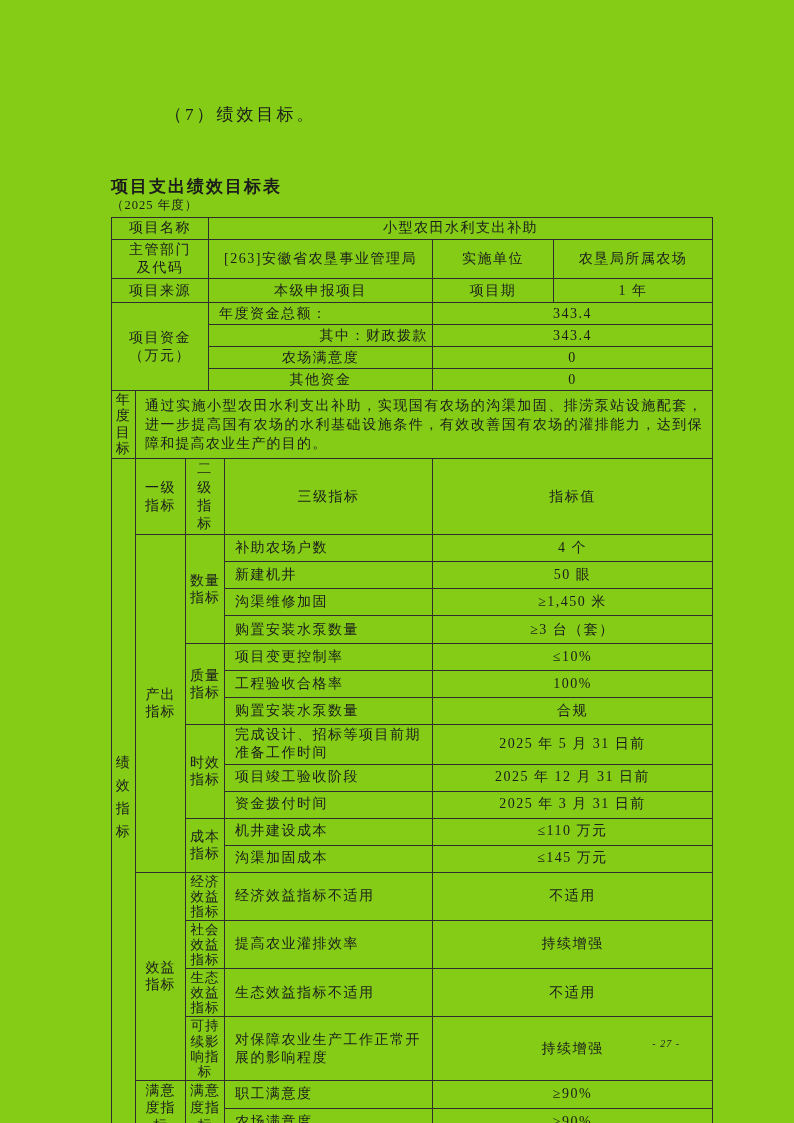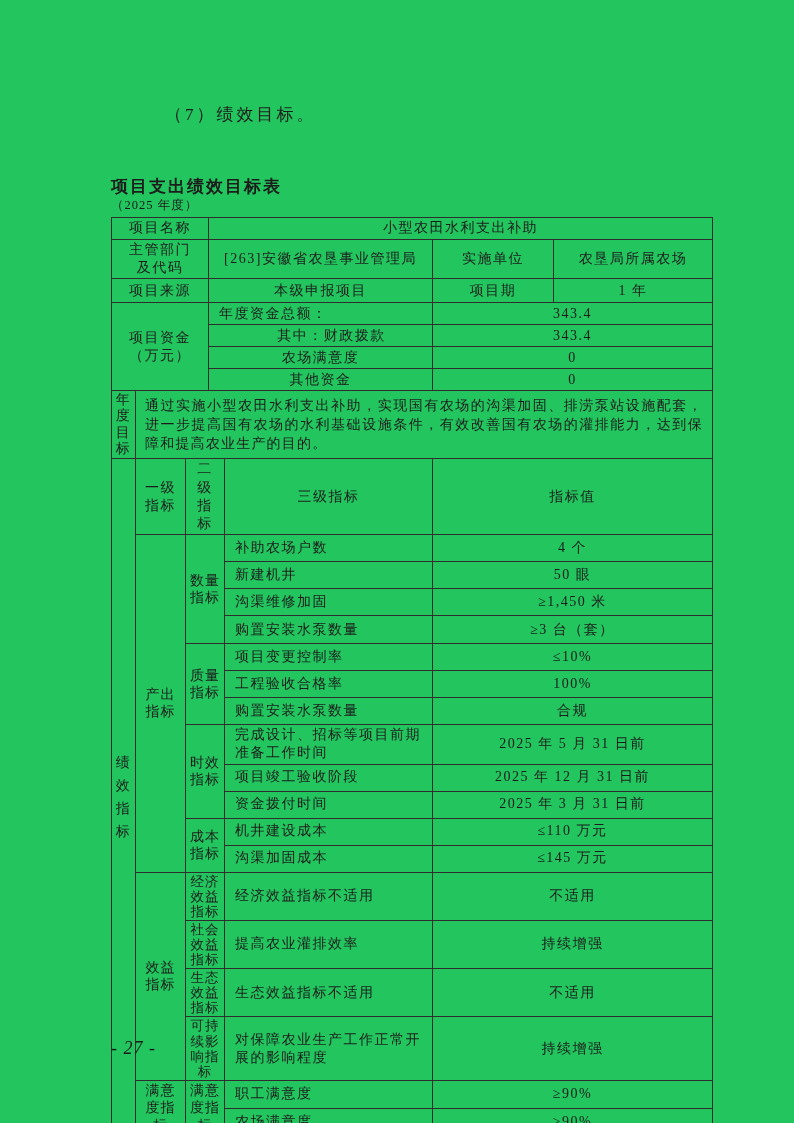--- a/index.html
+++ b/index.html
@@ -1,39 +1,39 @@
 <!DOCTYPE html>
 <html><head>
 <meta charset="utf-8">
 <style>
   html,body{margin:0;padding:0;background:#e8e8e8;}
   .page{
-    position:relative;width:794px;height:1123px;margin:0 auto;background:#22c55e;
+    position:relative;width:794px;height:1123px;margin:0 auto;background:#84cc16;
     font-family:"Liberation Serif","DejaVu Serif",serif;color:#1c1c1c;overflow:hidden;
   }
   .heading{position:absolute;left:165px;top:103px;font-size:17px;letter-spacing:3px;}
   .tbl-title{position:absolute;left:111px;top:175px;width:601px;
     font-size:17px;font-weight:bold;letter-spacing:2px;}
   .tbl-subtitle{position:absolute;left:111px;top:197px;width:601px;text-align:left;
     font-size:12.5px;letter-spacing:1px;}
   table{position:absolute;left:111px;top:217px;width:601px;border-collapse:collapse;table-layout:fixed;}
   td{border:1px solid #2e2e2e;padding:1px 4px;text-align:center;vertical-align:middle;
     font-size:14px;letter-spacing:1.5px;line-height:1.3;}
   .pre{white-space:pre-line;margin-top:23px;}
   .tl{text-align:left;padding-left:10px;}
-  .tl2{text-align:center;padding-left:26px;}
+  .tl2{text-align:right;padding-left:26px;}
   .goal-text{text-align:justify;padding:4px 9px;line-height:19px;letter-spacing:1.2px;}
   .vert{white-space:pre-line;line-height:16.5px;padding:0 2px;}
   .side{white-space:pre-line;line-height:23px;padding:0 2px;}
   .l2cell{white-space:pre-line;line-height:1.12;letter-spacing:1px;padding:1px 2px;font-size:13.5px;margin-top:6px;}
   .l1cell{white-space:pre-line;line-height:1.25;letter-spacing:1px;padding:1px 2px;font-family:Liberation Serif, serif;}
   .h22{height:22px}.h24{height:24px}.h25{height:25px}.h27{height:27px}.h28{height:28px}
   .h33{height:33px}.h34{height:34px}.h37{height:37px}.h40{height:40px}.h47{height:47px}.h68{height:68px}
-  .pagenum{position:absolute;top:1038px;left:111px;width:601px;text-align:left;
-    padding-right:32px;box-sizing:border-box;font-size:18px;letter-spacing:1px;font-style:italic;}
+  .pagenum{position:absolute;top:1038px;left:111px;width:601px;text-align:right;
+    padding-right:32px;box-sizing:border-box;font-size:10px;letter-spacing:1px;font-style:italic;}
 </style>
 </head>
 <body>
 
 <div class="page">
 
   <div class="heading">（7）绩效目标。</div>
   <div class="tbl-title">项目支出绩效目标表</div>
   <div class="tbl-subtitle">（2025 年度）</div>
 

